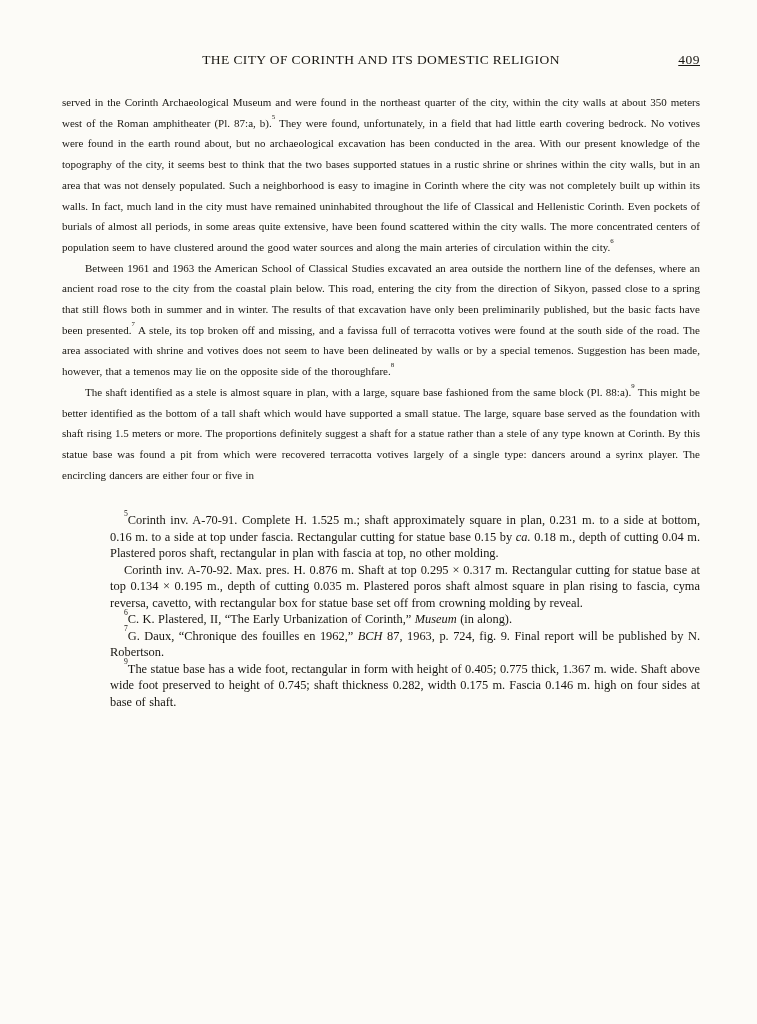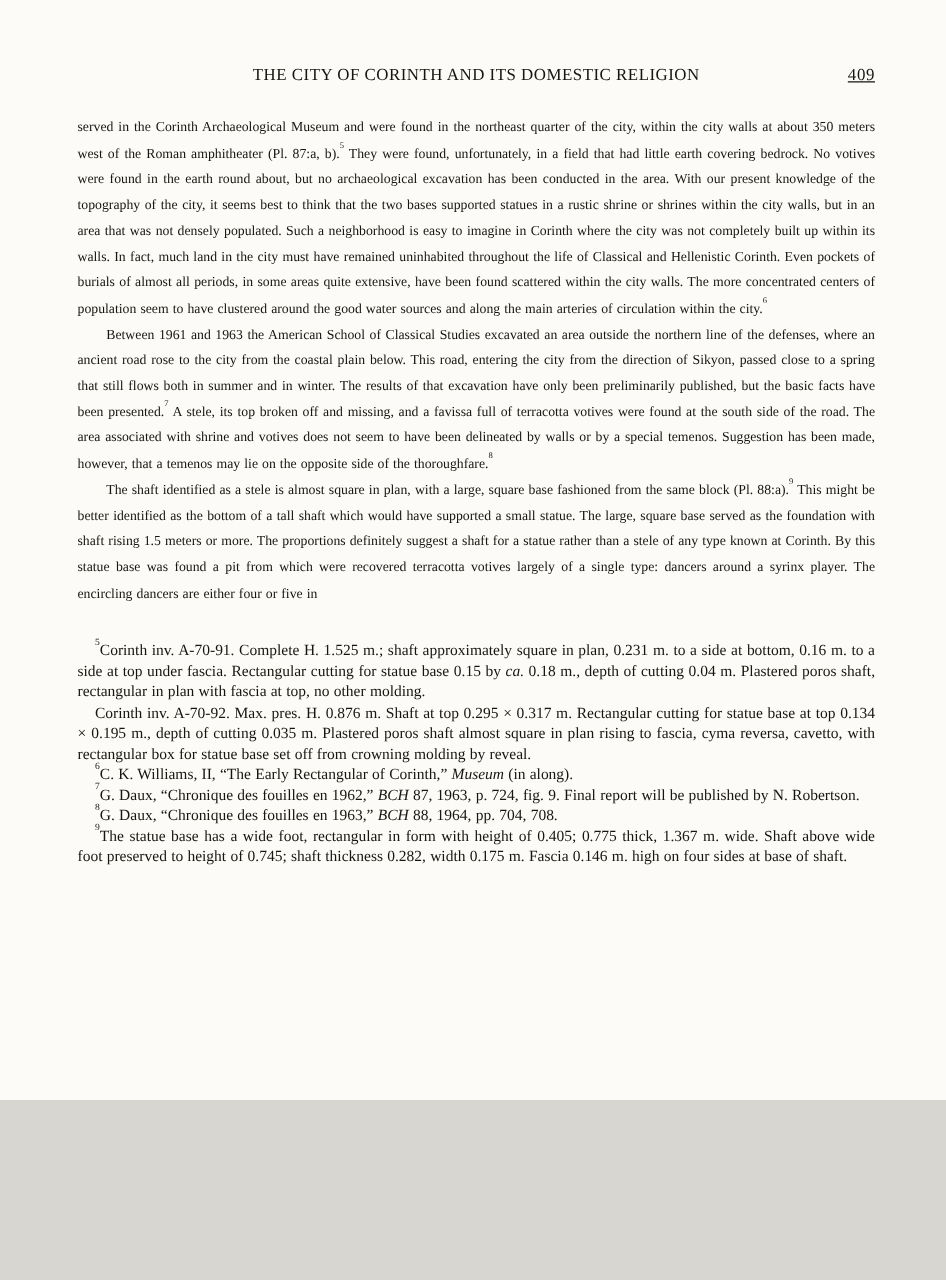--- a/index.html
+++ b/index.html
@@ -1,21 +1,21 @@
 <!DOCTYPE html>
 <html><head>
 <meta charset="utf-8">
 <style>
   html, body { margin: 0; padding: 0; }
   body { background: #d8d6d0; }
 
   .page {
     position: relative;
     width: 757px;
-    height: 880px;
+    height: 1024px;
     box-sizing: border-box;
     margin: 0 auto;
     background: #fcfbf7;
     color: #171510;
     font-family: "Liberation Serif", "DejaVu Serif", serif;
     padding: 46px 57px 0 62px;
     overflow: hidden;
   }
 
   .running-head {
@@ -53,21 +53,21 @@
   .footnotes {
     margin-top: 27px;
     font-size: 12.4px;
     line-height: 16.5px;
   }
   .footnotes p {
     margin: 0;
     text-align: justify;
     word-spacing: 0.3px;
   }
-  .footnotes p.indent { text-indent: 14px; }
+  .footnotes p.indent { text-indent: 14px; margin-left: 48px; }
 
   i { font-style: italic; }
 </style>
 </head>
 <body>
 
 <div class="page">
 
   <div class="running-head">
     <span class="title">THE CITY OF CORINTH AND ITS DOMESTIC RELIGION</span>
@@ -76,19 +76,18 @@
 
   <div class="body-text">
       <p><span>served in the Corinth Archaeological Museum and were found in the northeast quarter of the city, within the city walls at about 350 meters west of the Roman amphitheater (Pl. 87:a, b).</span><sup class="fnref">5</sup><span> They were found, unfortunately, in a field that had little earth covering bedrock. No votives were found in the earth round about, but no archaeological excavation has been conducted in the area. With our present knowledge of the topography of the city, it seems best to think that the two bases supported statues in a rustic shrine or shrines within the city walls, but in an area that was not densely populated. Such a neighborhood is easy to imagine in Corinth where the city was not completely built up within its walls. In fact, much land in the city must have remained uninhabited throughout the life of Classical and Hellenistic Corinth. Even pockets of burials of almost all periods, in some areas quite extensive, have been found scattered within the city walls. The more concentrated centers of population seem to have clustered around the good water sources and along the main arteries of circulation within the city.</span><sup class="fnref">6</sup></p>
       <p class="indent"><span>Between 1961 and 1963 the American School of Classical Studies excavated an area outside the northern line of the defenses, where an ancient road rose to the city from the coastal plain below. This road, entering the city from the direction of Sikyon, passed close to a spring that still flows both in summer and in winter. The results of that excavation have only been preliminarily published, but the basic facts have been presented.</span><sup class="fnref">7</sup><span> A stele, its top broken off and missing, and a favissa full of terracotta votives were found at the south side of the road. The area associated with shrine and votives does not seem to have been delineated by walls or by a special temenos. Suggestion has been made, however, that a temenos may lie on the opposite side of the thoroughfare.</span><sup class="fnref">8</sup></p>
       <p class="indent"><span>The shaft identified as a stele is almost square in plan, with a large, square base fashioned from the same block (Pl. 88:a).</span><sup class="fnref">9</sup><span> This might be better identified as the bottom of a tall shaft which would have supported a small statue. The large, square base served as the foundation with shaft rising 1.5 meters or more. The proportions definitely suggest a shaft for a statue rather than a stele of any type known at Corinth. By this statue base was found a pit from which were recovered terracotta votives largely of a single type: dancers around a syrinx player. The encircling dancers are either four or five in</span></p>
     </div>
 
   <div class="footnotes">
       <p class="indent"><sup class="fnref">5</sup><span>Corinth inv. A-70-91. Complete H. 1.525 m.; shaft approximately square in plan, 0.231 m. to a side at bottom, 0.16 m. to a side at top under fascia. Rectangular cutting for statue base 0.15 by </span><i>ca.</i><span> 0.18 m., depth of cutting 0.04 m. Plastered poros shaft, rectangular in plan with fascia at top, no other molding.</span></p>
       <p class="indent"><span>Corinth inv. A-70-92. Max. pres. H. 0.876 m. Shaft at top 0.295 × 0.317 m. Rectangular cutting for statue base at top 0.134 × 0.195 m., depth of cutting 0.035 m. Plastered poros shaft almost square in plan rising to fascia, cyma reversa, cavetto, with rectangular box for statue base set off from crowning molding by reveal.</span></p>
-      <p class="indent"><sup class="fnref">6</sup><span>C. K. Williams, II, “The Early Rectangular of Corinth,” </span><i>Museum</i><span> (in along).</span></p>
+      <p class="indent"><sup class="fnref">6</sup><span>C. K. Plastered, II, “The Early Urbanization of Corinth,” </span><i>Museum</i><span> (in along).</span></p>
       <p class="indent"><sup class="fnref">7</sup><span>G. Daux, “Chronique des fouilles en 1962,” </span><i>BCH</i><span> 87, 1963, p. 724, fig. 9. Final report will be published by N. Robertson.</span></p>
-      <p class="indent"><sup class="fnref">8</sup><span>G. Daux, “Chronique des fouilles en 1963,” </span><i>BCH</i><span> 88, 1964, pp. 704, 708.</span></p>
       <p class="indent"><sup class="fnref">9</sup><span>The statue base has a wide foot, rectangular in form with height of 0.405; 0.775 thick, 1.367 m. wide. Shaft above wide foot preserved to height of 0.745; shaft thickness 0.282, width 0.175 m. Fascia 0.146 m. high on four sides at base of shaft.</span></p>
     </div>
 
 </div>
 
 </body></html>

